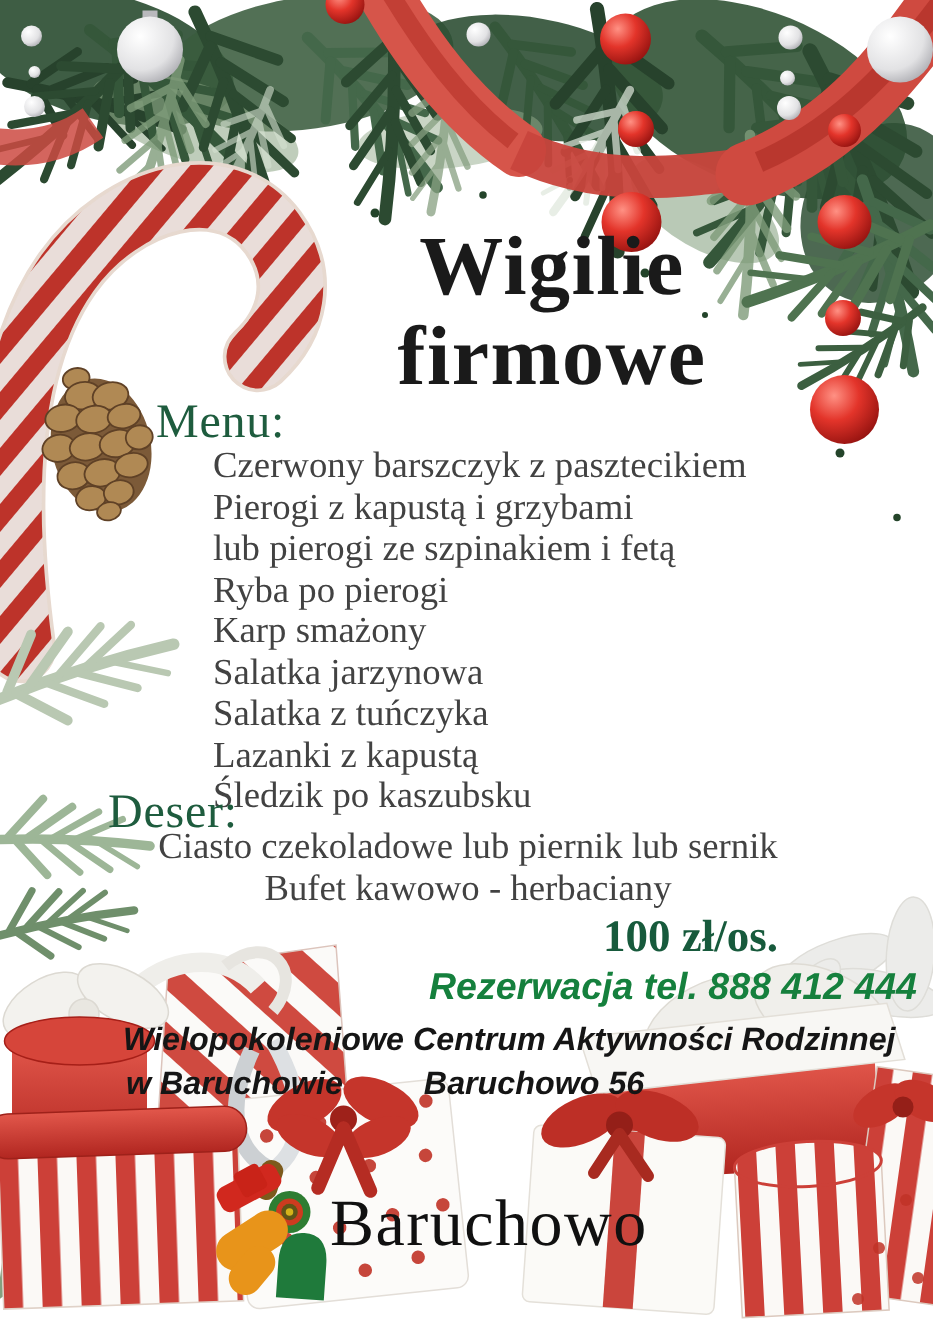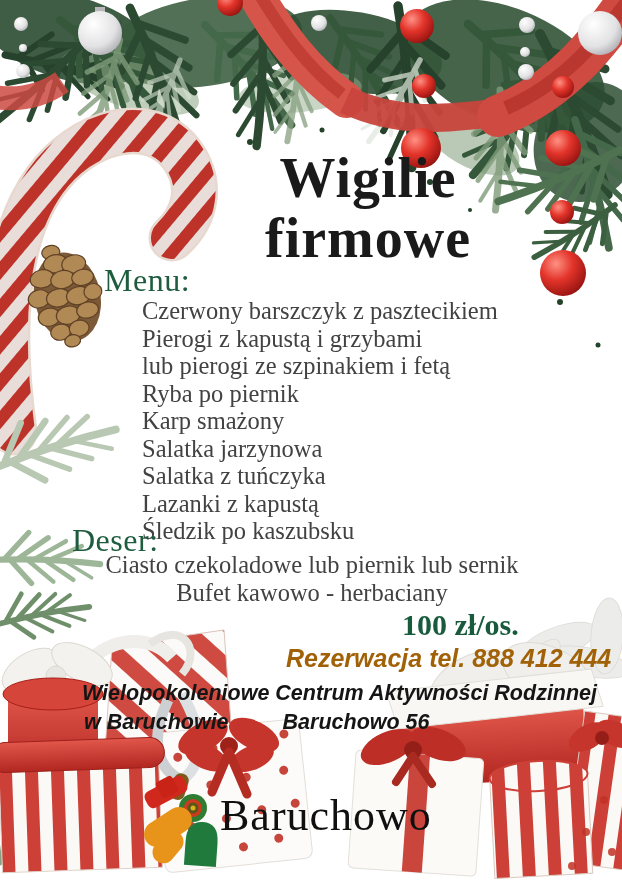--- a/index.html
+++ b/index.html
@@ -10,21 +10,21 @@
   .title{left:118px;top:148px;width:500px;text-align:center;font-size:56px;line-height:60px;
          color:#1a1a1a;letter-spacing:1px;}
   .menu-heading{left:104px;top:262px;font-size:32px;color:#1e5c3e;letter-spacing:.5px;}
   .menu-list{left:142px;top:297px;font-size:24.5px;line-height:27.5px;color:#424242;}
   .menu-list span{display:block;}
   .deser-heading{left:72px;top:522px;font-size:32px;color:#1e5c3e;letter-spacing:.5px;}
   .deser-list{left:62px;top:551px;width:500px;text-align:center;font-size:24.5px;line-height:27.5px;color:#424242;}
   .deser-list span{display:block;}
   .price{left:402px;top:608px;font-size:30px;font-weight:bold;color:#175a3c;}
   .reserve{left:286px;top:644px;font-family:"Liberation Sans",sans-serif;font-style:italic;
-           font-weight:bold;font-size:25px;color:#a16207;}
+           font-weight:bold;font-size:25px;color:#15803d;}
   .org1{left:82px;top:681px;font-family:"Liberation Sans",sans-serif;font-style:italic;
         font-weight:bold;font-size:21.5px;color:#151515;}
   .org2{left:84px;top:710px;font-family:"Liberation Sans",sans-serif;font-style:italic;
         font-weight:bold;font-size:21.5px;color:#151515;display:flex;gap:54px;}
   .closing{left:220px;top:790px;font-size:44px;color:#101010;letter-spacing:1px;}
 </style>
 </head>
 <body>
 
 <div class="page">
@@ -287,21 +287,21 @@
   <span>Wigilie</span><br>
   <span>firmowe</span>
 </h1>
 
 <div class="txt menu-heading">Menu:</div>
 
 <div class="txt menu-list">
   <span>Czerwony barszczyk z pasztecikiem</span>
   <span>Pierogi z kapustą i grzybami</span>
   <span>lub pierogi ze szpinakiem i fetą</span>
-  <span>Ryba po piernik</span>
+  <span>Ryba po pierogi</span>
   <span>Karp smażony</span>
   <span>Salatka jarzynowa</span>
   <span>Salatka z tuńczyka</span>
   <span>Lazanki z kapustą</span>
   <span>Śledzik po kaszubsku</span>
 </div>
 
 <div class="txt deser-heading">Deser:</div>
 
 <div class="txt deser-list">

